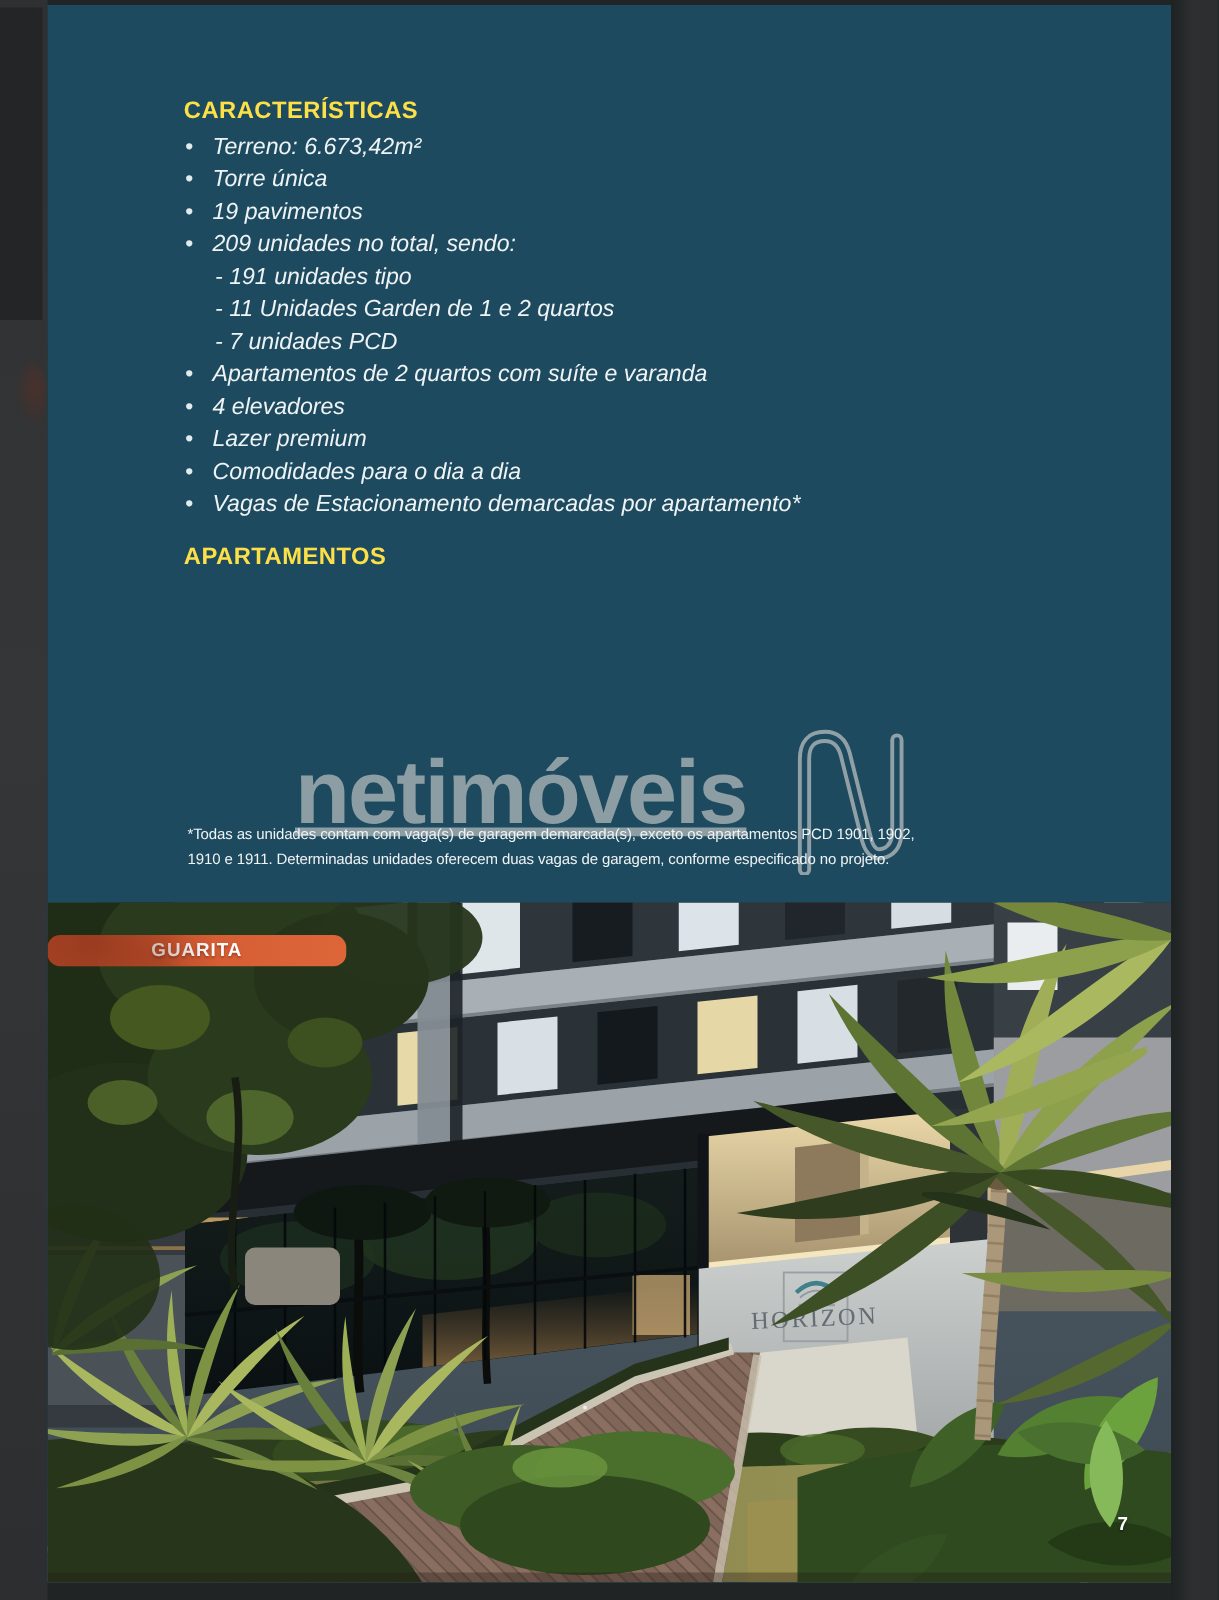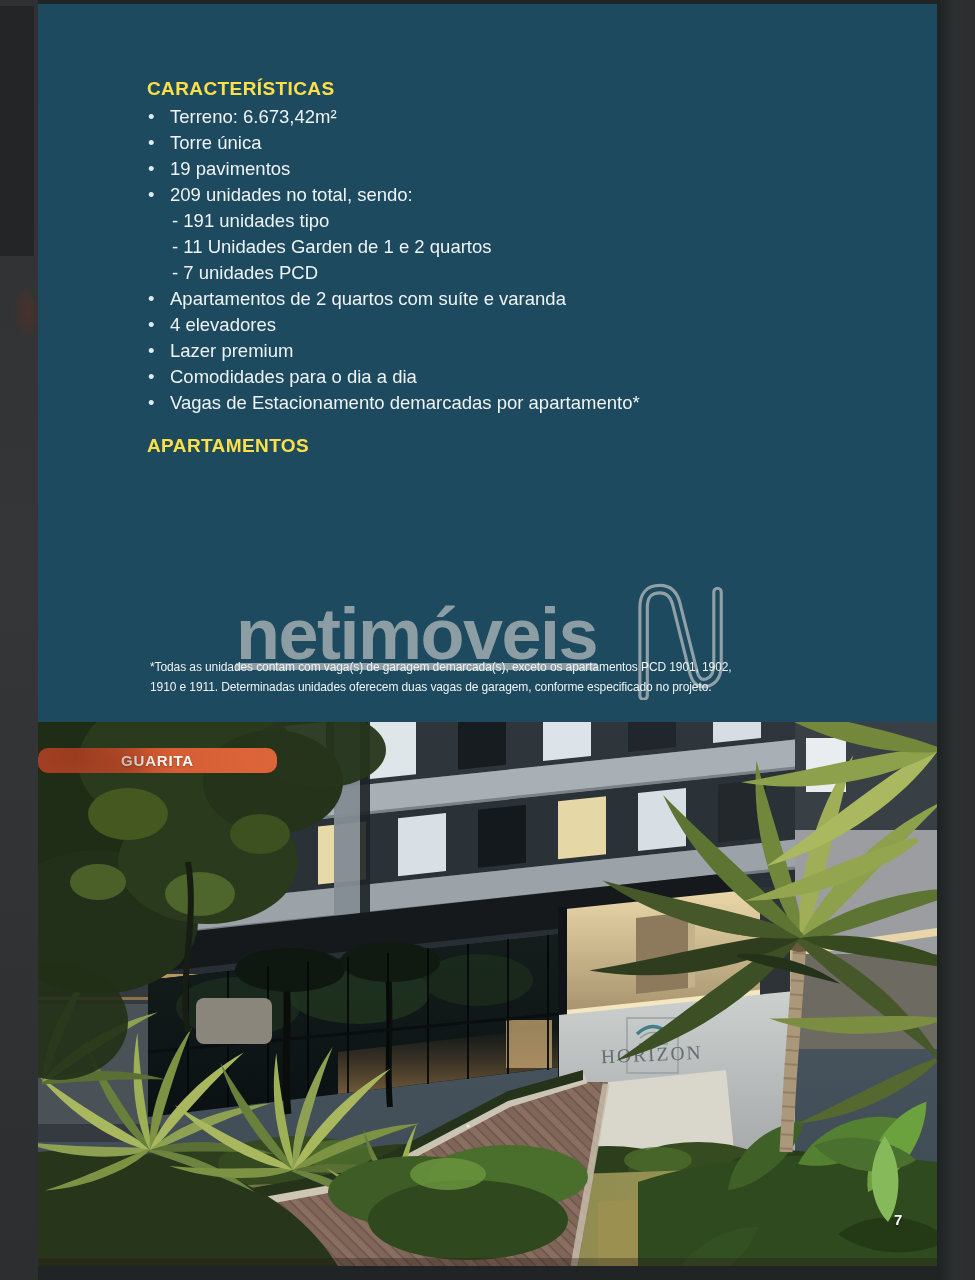--- a/index.html
+++ b/index.html
@@ -13,21 +13,21 @@
   .strip-left .smudge{position:absolute;left:12px;top:290px;width:26px;height:52px;border-radius:50%;
     background:radial-gradient(ellipse at 60% 40%,#4a312c 0%,rgba(58,42,40,0) 72%);}
   .strip-right{position:absolute;left:937px;top:0;width:38px;height:1280px;
     background:linear-gradient(90deg,#1e2223 0%,#2d2f30 45%,#2b2d2e 100%);}
 
   
   .page{position:absolute;left:38px;top:4px;width:899px;height:1262px;background:#1d4a5e;overflow:hidden;}
 
   .content{position:absolute;left:109px;top:72px;width:760px;z-index:2;}
   .sec-title{font-size:19px;line-height:26px;font-weight:bold;color:#fde047;letter-spacing:.4px;margin:0 0 2px 0;}
-  ul.feature-list{margin:0;padding:0;list-style:none;font-size:18.5px;line-height:26px;color:#eef3f5;}
+  ul.feature-list{margin:0;padding:0;list-style:none;font-size:18.5px;line-height:26px;color:#eef3f5;font-style:italic;}
   ul.feature-list li{position:relative;padding-left:23px;}
   ul.feature-list li::before{content:"•";position:absolute;left:1px;top:0;color:#e2ebee;}
   ul.feature-list li.sub{padding-left:25px;}
   ul.feature-list li.sub::before{content:none;}
   .sec2{margin-top:17px;}
 
   
   .wm-text{position:absolute;left:198px;top:594px;font-size:72px;font-weight:bold;letter-spacing:-1.5px;
     color:#a6b0b4;opacity:.82;z-index:1;line-height:1;text-decoration:underline;}
   .wm-logo{position:absolute;left:596px;top:576px;width:96px;height:120px;opacity:.85;z-index:1;}

